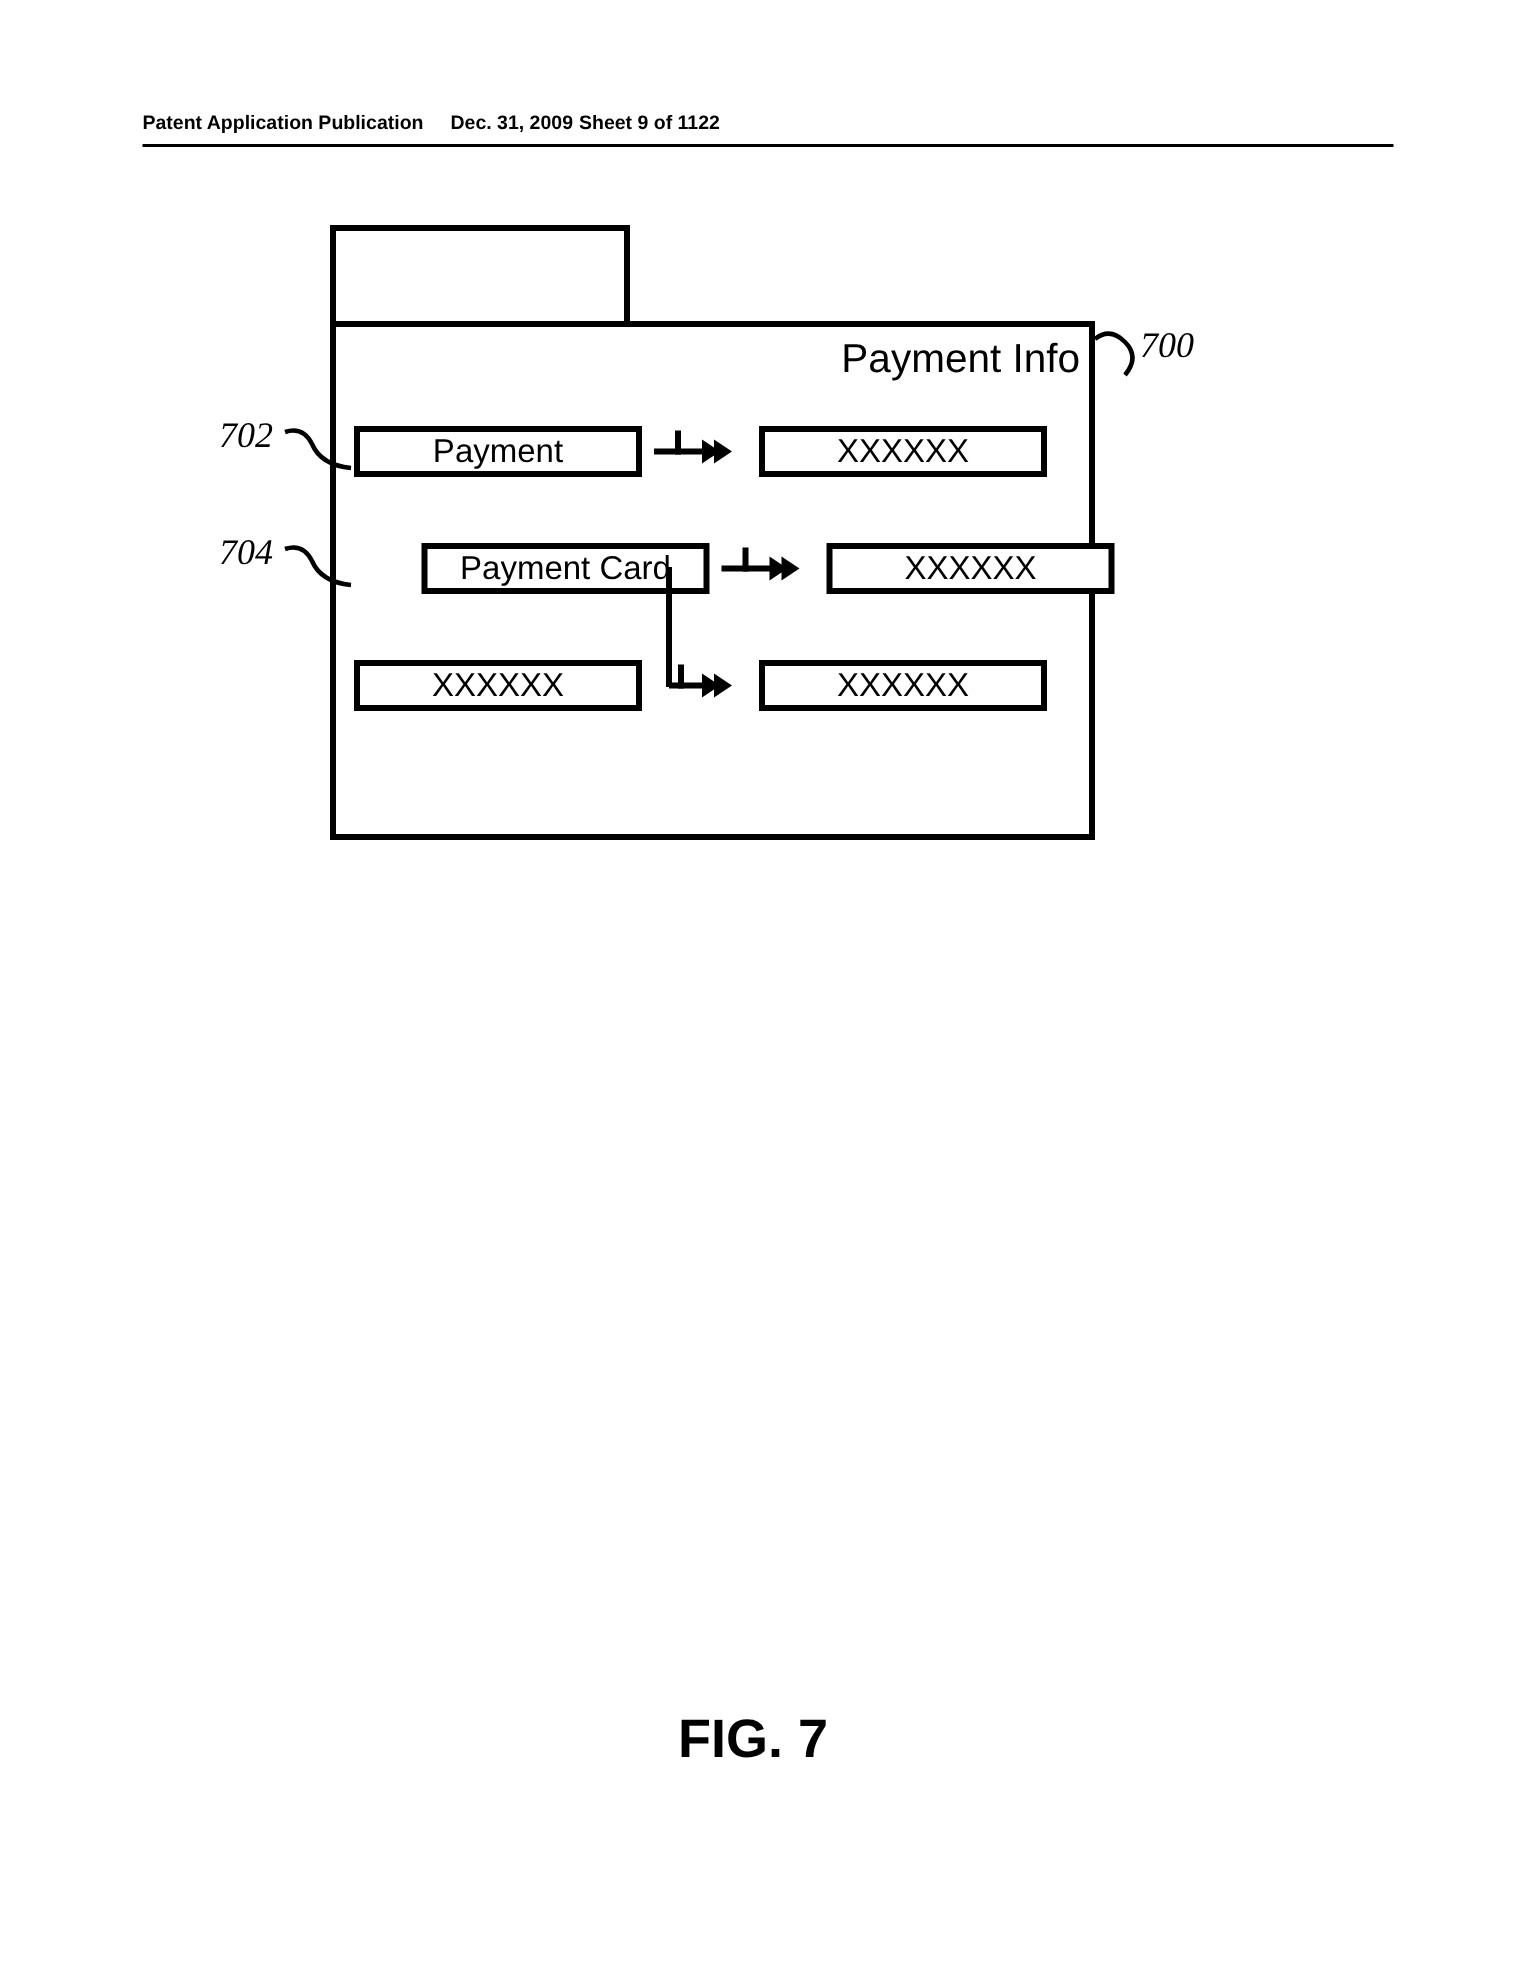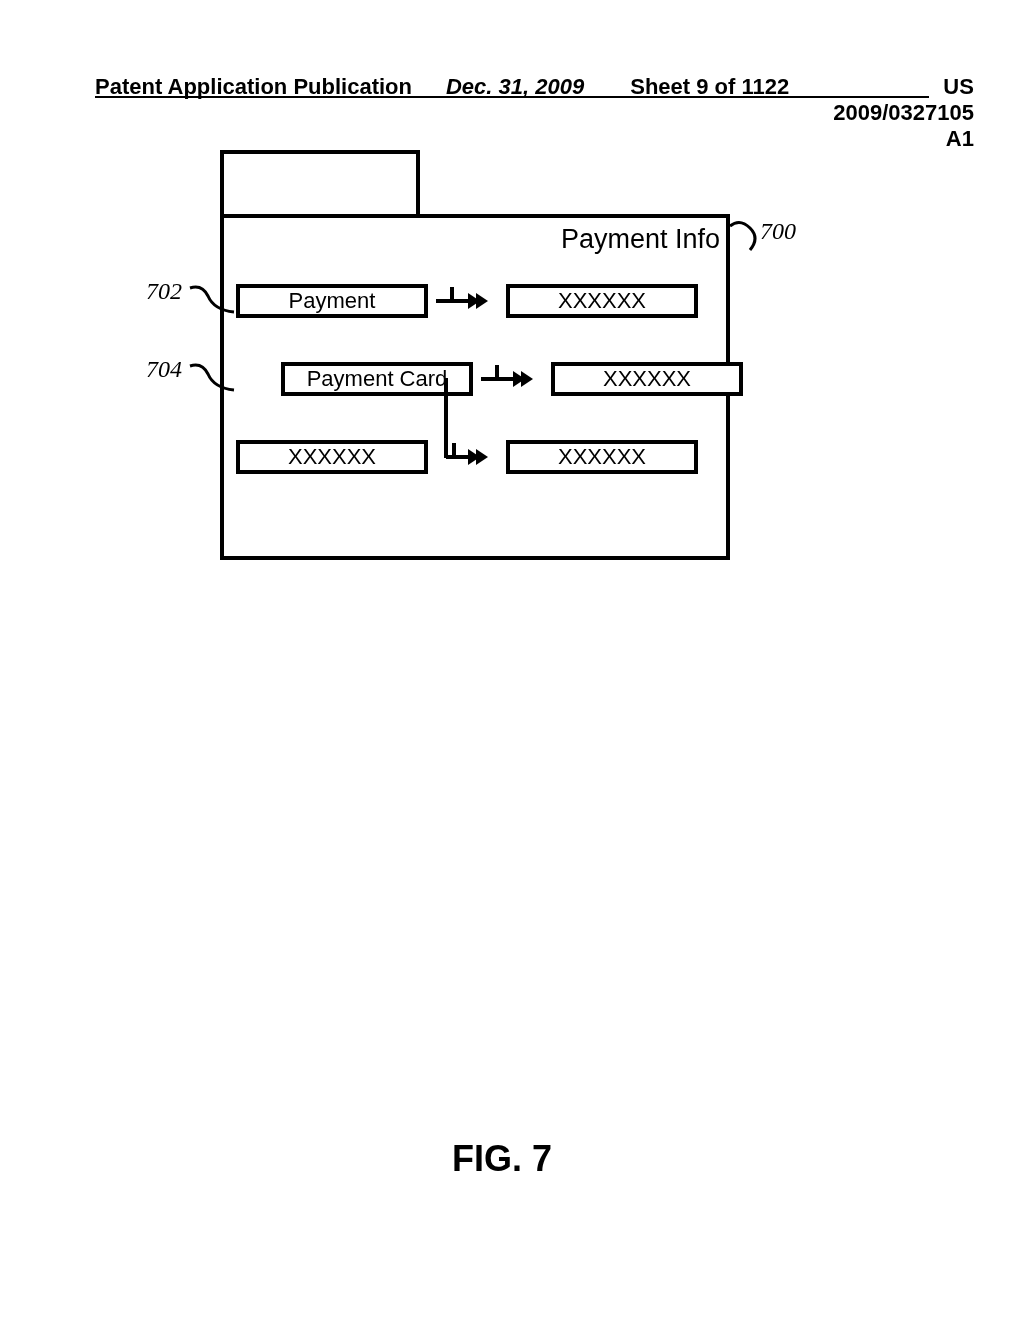--- a/index.html
+++ b/index.html
@@ -17,26 +17,25 @@
     width: 834px;
     height: 2px;
     background: black;
   }
   .header-text {
     position: absolute;
     top: 74px;
     left: 95px;
     width: 834px;
     display: flex;
-    font-size: 22px;
+    font-size: 13px;
     font-weight: bold;
-    gap: 16px;
   }
   .header-left { flex: 0 0 auto; margin-right: 18px; }
-  .header-date { flex: 0 0 auto; margin-right: 30px; font-style: italic; }
+  .header-date { flex: 0 0 auto; margin-right: 4px; }
   .header-sheet { flex: 0 0 auto; margin-right: 28px; }
   .header-pub { flex: 1 1 auto; text-align: right; }
 
   .diagram {
     position: absolute;
     top: 150px;
     left: 140px;
     width: 680px;
     height: 420px;
   }
@@ -174,21 +173,20 @@
     font-family: Arial, sans-serif;
   }
 </style>
 </head>
 <body>
 
 <div class="header-text">
   <span class="header-left">Patent Application Publication</span>
   <span class="header-date">Dec. 31, 2009</span>
   <span class="header-sheet">Sheet 9 of 1122</span>
-  <span class="header-pub">US 2009/0327105 A1</span>
 </div>
 <div class="header-line"></div>
 
 <div class="diagram">
   <div class="tab-box"></div>
   <div class="main-box"></div>
   <div class="title-text">Payment Info</div>
 
   <div class="row row1">
     <div class="cell">Payment</div>

